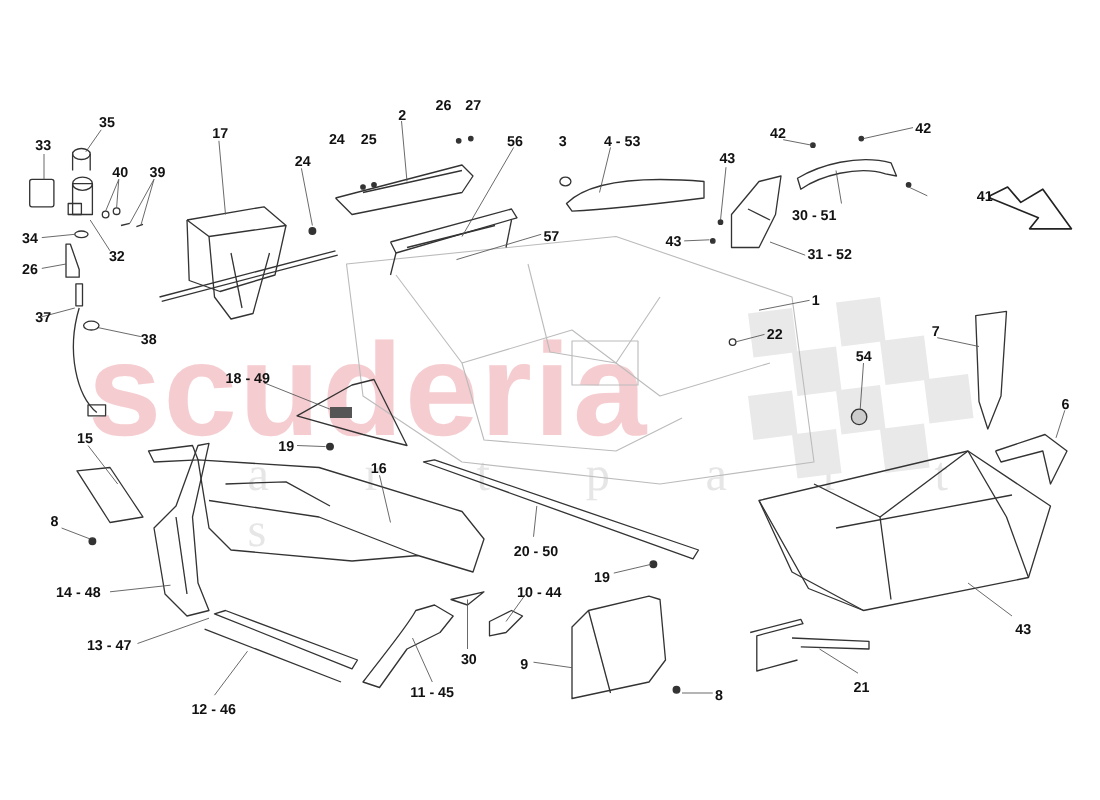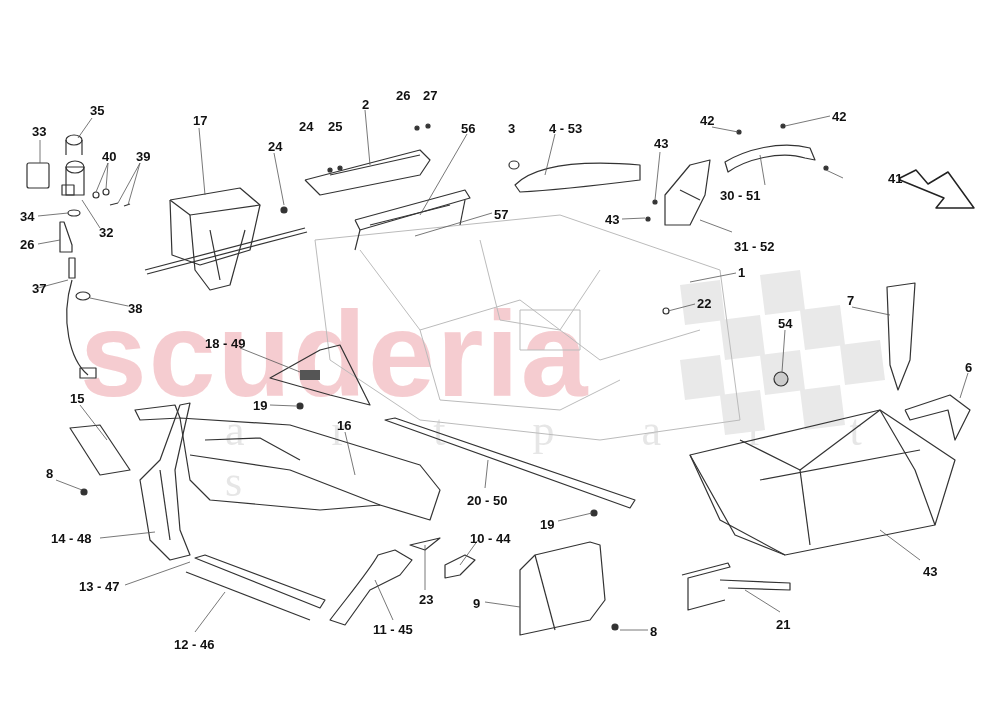--- a/index.html
+++ b/index.html
@@ -261,36 +261,36 @@
   <div class="lbl" style="left:461px;top:122px">56</div>
   <div class="lbl" style="left:494px;top:208px">57</div>
   <div class="lbl" style="left:508px;top:122px">3</div>
   <div class="lbl" style="left:549px;top:122px">4 - 53</div>
   <div class="lbl" style="left:654px;top:137px">43</div>
   <div class="lbl" style="left:605px;top:213px">43</div>
   <div class="lbl" style="left:700px;top:114px">42</div>
   <div class="lbl" style="left:832px;top:110px">42</div>
   <div class="lbl" style="left:720px;top:189px">30 - 51</div>
   <div class="lbl" style="left:888px;top:172px">41</div>
-  <div class="lbl" style="left:734px;top:240px">31 - 52</div>
+  <div class="lbl" style="left:734px;top:224px">31 - 52</div>
   <div class="lbl" style="left:738px;top:266px">1</div>
   <div class="lbl" style="left:697px;top:297px">22</div>
   <div class="lbl" style="left:847px;top:294px">7</div>
   <div class="lbl" style="left:778px;top:317px">54</div>
   <div class="lbl" style="left:965px;top:361px">6</div>
   <div class="lbl" style="left:205px;top:337px">18 - 49</div>
   <div class="lbl" style="left:253px;top:399px">19</div>
   <div class="lbl" style="left:70px;top:392px">15</div>
   <div class="lbl" style="left:337px;top:419px">16</div>
   <div class="lbl" style="left:46px;top:467px">8</div>
   <div class="lbl" style="left:467px;top:494px">20 - 50</div>
   <div class="lbl" style="left:540px;top:518px">19</div>
   <div class="lbl" style="left:51px;top:532px">14 - 48</div>
   <div class="lbl" style="left:470px;top:532px">10 - 44</div>
   <div class="lbl" style="left:923px;top:565px">43</div>
   <div class="lbl" style="left:79px;top:580px">13 - 47</div>
-  <div class="lbl" style="left:419px;top:593px">23</div>
+  <div class="lbl" style="left:419px;top:593px">30</div>
   <div class="lbl" style="left:473px;top:597px">9</div>
   <div class="lbl" style="left:174px;top:638px">12 - 46</div>
   <div class="lbl" style="left:373px;top:623px">11 - 45</div>
   <div class="lbl" style="left:650px;top:625px">8</div>
   <div class="lbl" style="left:776px;top:618px">21</div>
 </div>
 
 </body></html>

